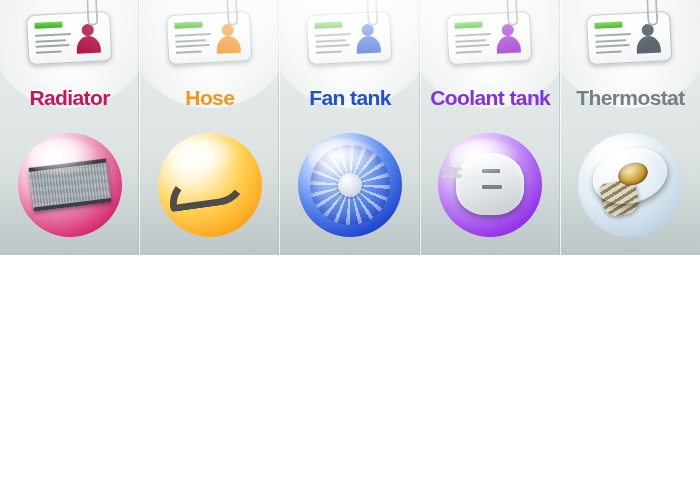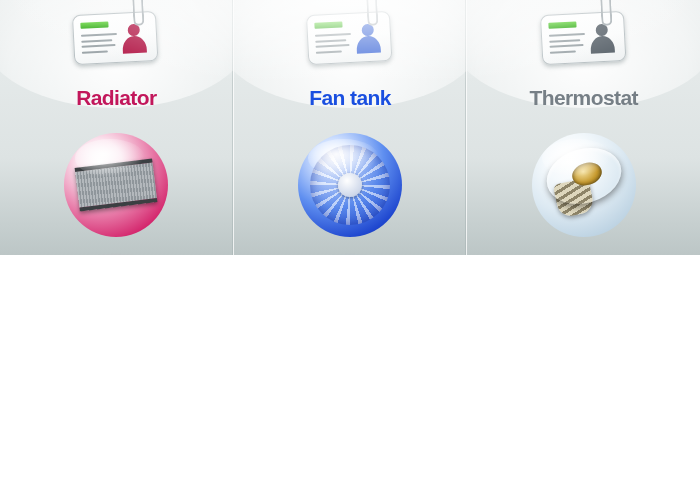--- a/index.html
+++ b/index.html
@@ -250,20 +250,45 @@
       </div>
       <div class="panel-title" style="color:#c2175b">Radiator</div>
       <div class="orb-wrap">
         <div class="orb" style="background:radial-gradient(circle at 34% 28%, #ffffff 0%, #fbe4ee 22%, #e87ca9 52%, #d4286e 78%, #a5004a 100%)">
           <div class="orb-item rad-core"></div>
         </div>
       </div>
       <div class="reflection" style="background:radial-gradient(ellipse at 50% 40%, #d4286e 0%, rgba(212,40,110,0) 72%)"></div>
     </div>
 
+    <div class="panel">
+      <div class="badge-wrap">
+        <div class="badge-clip"></div>
+        <div class="badge-card">
+          <div class="badge-greenbar"></div>
+          <div class="badge-lines">
+              <i></i>
+              <i></i>
+              <i></i>
+              <i></i>
+            </div>
+          <div class="badge-person" style="color:#f0921e">
+            <div class="head"></div>
+              <div class="body"></div>
+          </div>
+        </div>
+      </div>
+      <div class="panel-title" style="color:#f7941d">Hose</div>
+      <div class="orb-wrap">
+        <div class="orb" style="background:radial-gradient(circle at 32% 26%, #ffffff 0%, #fff6d8 20%, #ffd257 48%, #ffa91f 76%, #f07c00 100%)">
+          <div class="orb-item hose-pipe"></div>
+        </div>
+      </div>
+      <div class="reflection" style="background:radial-gradient(ellipse at 50% 40%, #ffb42e 0%, rgba(255,180,46,0) 72%)"></div>
+    </div>
 
     <div class="panel">
       <div class="badge-wrap">
         <div class="badge-clip"></div>
         <div class="badge-card">
           <div class="badge-greenbar"></div>
           <div class="badge-lines">
               <i></i>
               <i></i>
               <i></i>
@@ -279,20 +304,48 @@
       <div class="orb-wrap">
         <div class="orb" style="background:radial-gradient(circle at 34% 24%, #ffffff 0%, #cfe0ff 18%, #5f8ff0 48%, #1f47cf 78%, #0a2195 100%)">
           <div class="orb-item fan-disc"></div>
           <div class="orb-item fan-hub"></div>
         </div>
       </div>
       <div class="reflection" style="background:radial-gradient(ellipse at 50% 40%, #3f79e8 0%, rgba(63,121,232,0) 72%)"></div>
     </div>
 
 
+    <div class="panel">
+      <div class="badge-wrap">
+        <div class="badge-clip"></div>
+        <div class="badge-card">
+          <div class="badge-greenbar"></div>
+          <div class="badge-lines">
+              <i></i>
+              <i></i>
+              <i></i>
+              <i></i>
+            </div>
+          <div class="badge-person" style="color:#9b2ed0">
+            <div class="head"></div>
+              <div class="body"></div>
+          </div>
+        </div>
+      </div>
+      <div class="panel-title" style="color:#8031e8">Coolant tank</div>
+      <div class="orb-wrap">
+        <div class="orb" style="background:radial-gradient(circle at 34% 26%, #ffffff 0%, #f0dcff 18%, #c089f5 46%, #9535ea 76%, #6c0fc4 100%)">
+          <div class="orb-item ct-body"></div>
+          <div class="orb-item ct-spout"></div>
+          <div class="orb-item ct-label ct-l1"></div>
+          <div class="orb-item ct-label ct-l2"></div>
+        </div>
+      </div>
+      <div class="reflection" style="background:radial-gradient(ellipse at 50% 40%, #a85ff0 0%, rgba(168,95,240,0) 72%)"></div>
+    </div>
 
     <div class="panel">
       <div class="badge-wrap">
         <div class="badge-clip"></div>
         <div class="badge-card">
           <div class="badge-greenbar"></div>
           <div class="badge-lines">
               <i></i>
               <i></i>
               <i></i>

